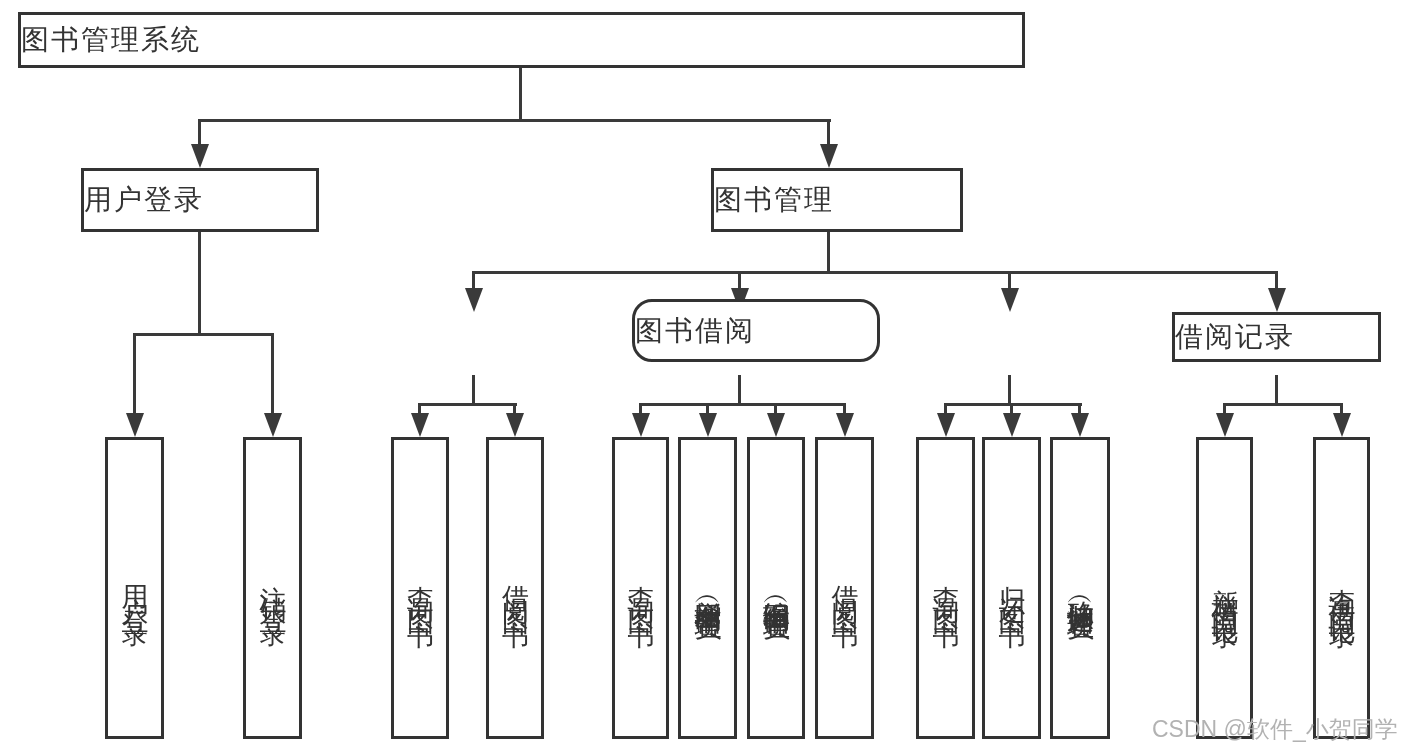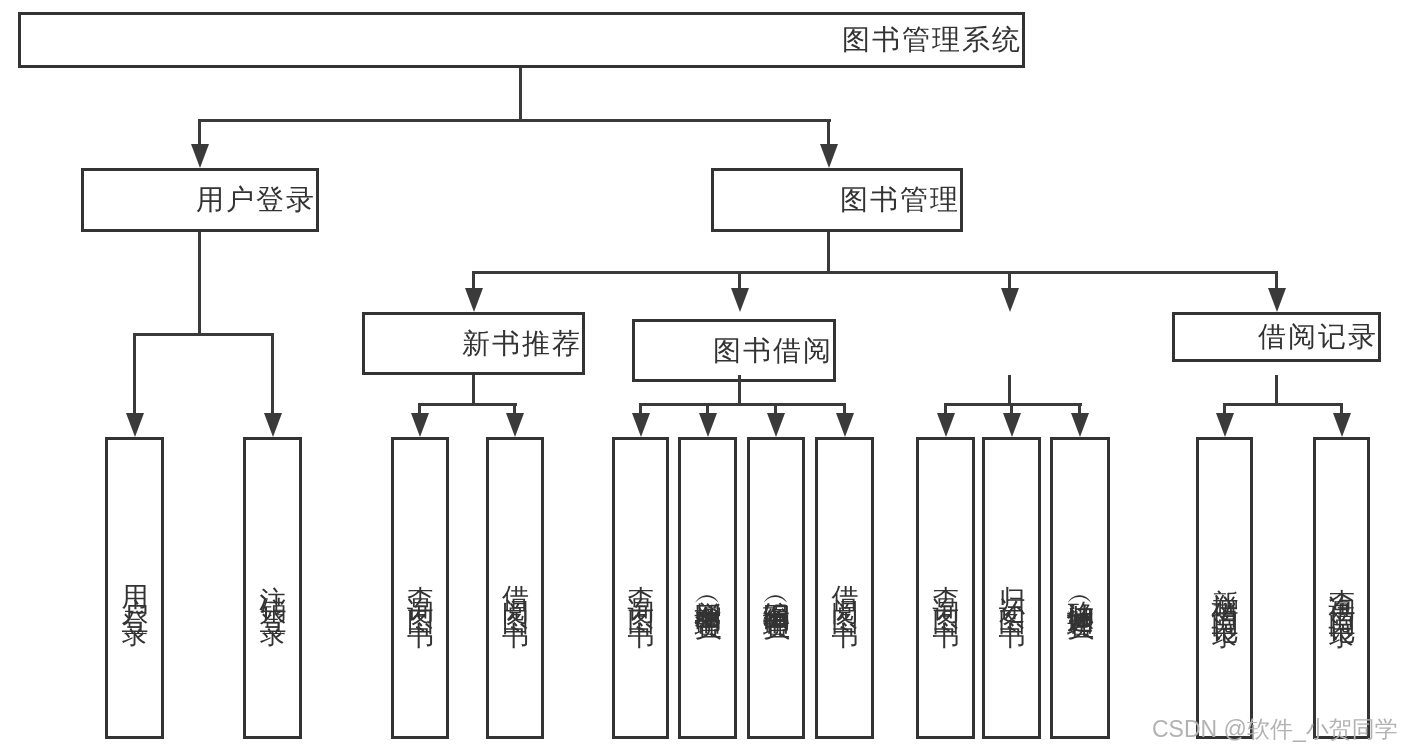--- a/index.html
+++ b/index.html
@@ -9,21 +9,21 @@
     background:#ffffff;
     font-family:"Liberation Sans","DejaVu Sans",sans-serif;
     overflow:hidden;
   }
   
   .box{
     position:absolute;
     box-sizing:border-box;
     border:3px solid #333333;
     background:#ffffff;
-    display:flex;align-items:center;justify-content:flex-end;
+    display:flex;align-items:center;justify-content:flex-start;
     color:#333333;font-size:28px;letter-spacing:2px;
   }
   
   .vbox{
     position:absolute;
     box-sizing:border-box;
     top:437px;height:302px;
     border:3px solid #333333;
     background:#ffffff;
     display:flex;align-items:center;justify-content:center;
@@ -91,24 +91,21 @@
   <div class="hl" style="left:472px;top:271px;width:806px;"></div>
   <div class="vl" style="left:472px;top:271px;height:18px;"></div>
   <div class="arrow" style="left:465px;top:288px;"></div>
   <div class="vl" style="left:738px;top:271px;height:18px;"></div>
   <div class="arrow" style="left:731px;top:288px;"></div>
   <div class="vl" style="left:1008px;top:271px;height:18px;"></div>
   <div class="arrow" style="left:1001px;top:288px;"></div>
   <div class="vl" style="left:1275px;top:271px;height:18px;"></div>
   <div class="arrow" style="left:1268px;top:288px;"></div>
 
-  <div class="box" style="left:362px;top:312px;width:223px;height:63px;">
-    <span>新书推荐</span>
-  </div>
-  <div class="box" style="left:632px;top:319px;width:204px;height:63px;">
+  <div class="box" style="left:632px;top:299px;width:248px;height:63px;border-radius:20px;">
     <span>图书借阅</span>
   </div>
   <div class="box" style="left:1172px;top:312px;width:209px;height:50px;">
     <span>借阅记录</span>
   </div>
 
   <div class="vl" style="left:472px;top:375px;height:31px;"></div>
   <div class="hl" style="left:418px;top:403px;width:99px;"></div>
   <div class="vl" style="left:418px;top:403px;height:11px;"></div>
   <div class="arrow" style="left:411px;top:413px;"></div>

